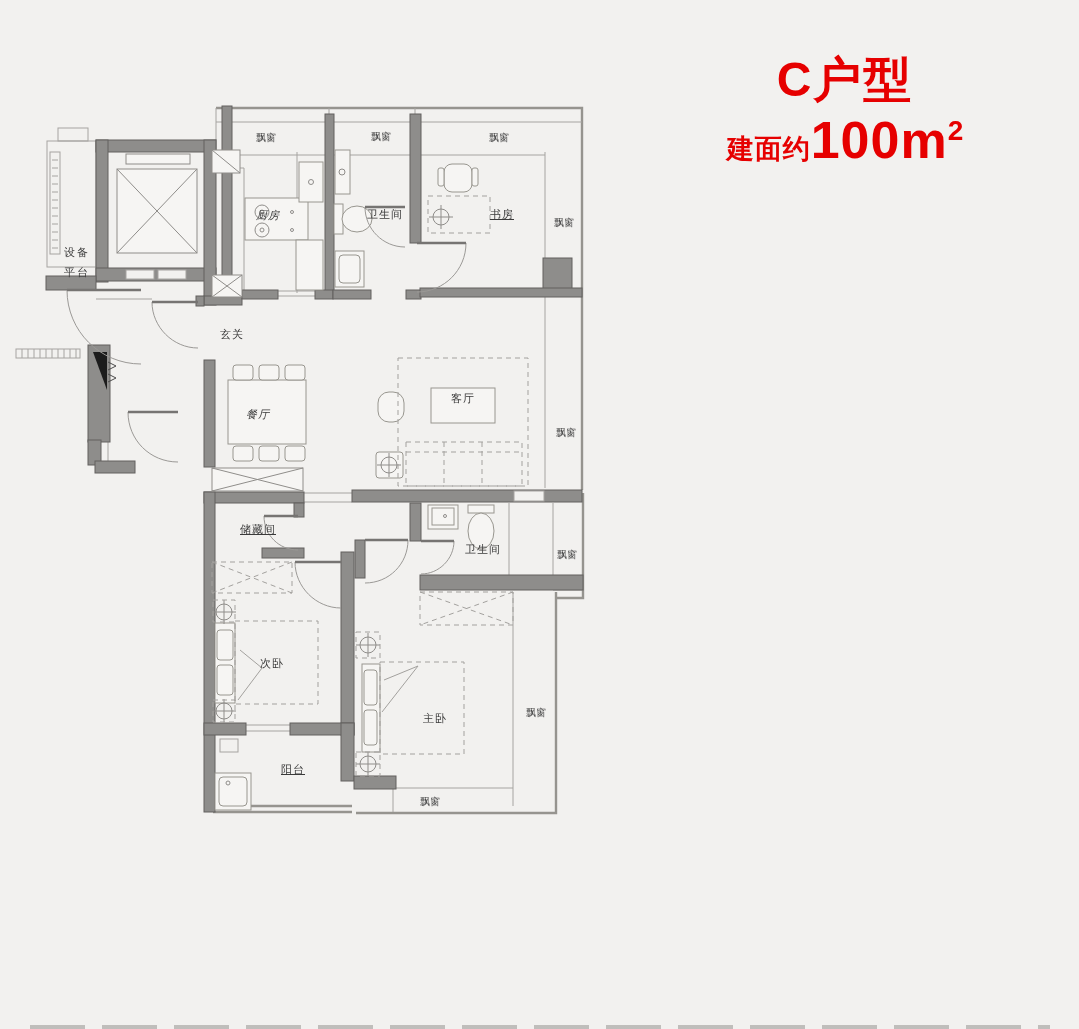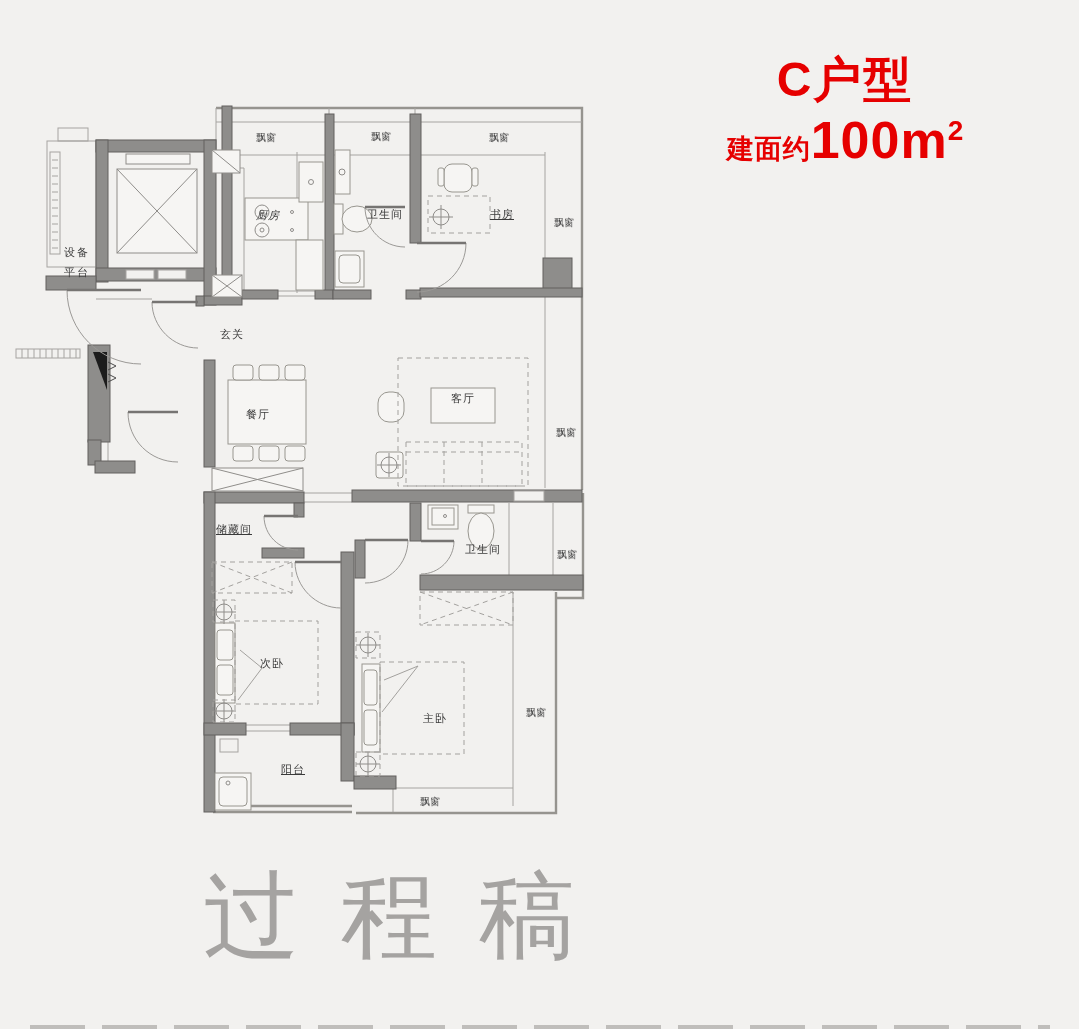--- a/index.html
+++ b/index.html
@@ -296,25 +296,25 @@
   <div class="room-label vert" style="left:59px;top:202px;">设备平台</div>
 
   <div class="room-label" style="left:238px;top:209px;font-style:italic;">厨房</div>
 
   <div class="room-label" style="left:355px;top:208px;">卫生间</div>
 
   <div class="room-label" style="left:472px;top:208px;text-decoration:underline;">书房</div>
 
   <div class="room-label" style="left:202px;top:328px;">玄关</div>
 
-  <div class="room-label" style="left:228px;top:408px;">餐厅</div>
+  <div class="room-label" style="left:228px;top:408px;font-style:italic;">餐厅</div>
 
   <div class="room-label" style="left:433px;top:392px;">客厅</div>
 
-  <div class="room-label" style="left:204px;top:523px;text-decoration:underline;">储藏间</div>
+  <div class="room-label" style="left:228px;top:523px;text-decoration:underline;">储藏间</div>
 
   <div class="room-label" style="left:453px;top:543px;">卫生间</div>
 
   <div class="room-label" style="left:242px;top:657px;">次卧</div>
 
   <div class="room-label" style="left:405px;top:712px;">主卧</div>
 
   <div class="room-label" style="left:263px;top:763px;text-decoration:underline;">阳台</div>
 
   <div class="room-label small" style="left:244px;top:125px;">飘窗</div>
@@ -328,17 +328,16 @@
 
   <div class="title-block">
     <div class="unit-name">C户型</div>
     <div class="area-line">
       <span class="area-prefix">建面约</span>
       <span class="area-number">100m</span>
       <span class="area-sup">2</span>
     </div>
   </div>
 
-  <div class="watermark">过程稿</div>
 
   <div class="bottom-strip"></div>
 
 </div>
 
 </body></html>

